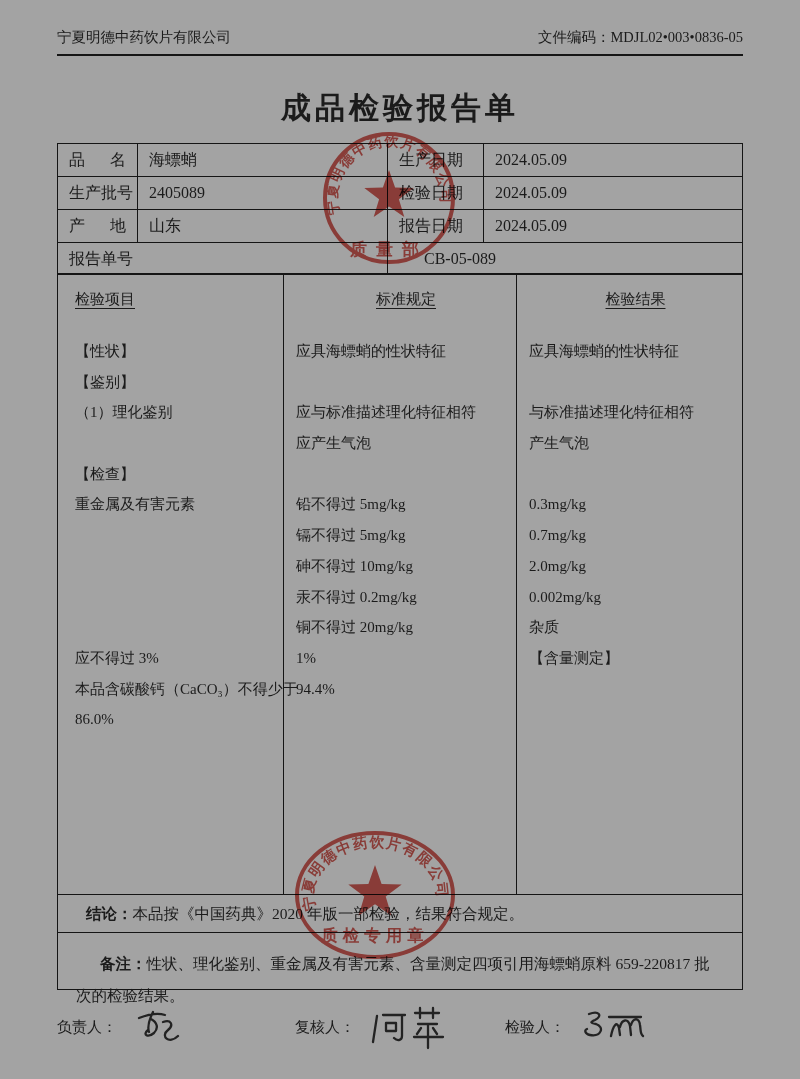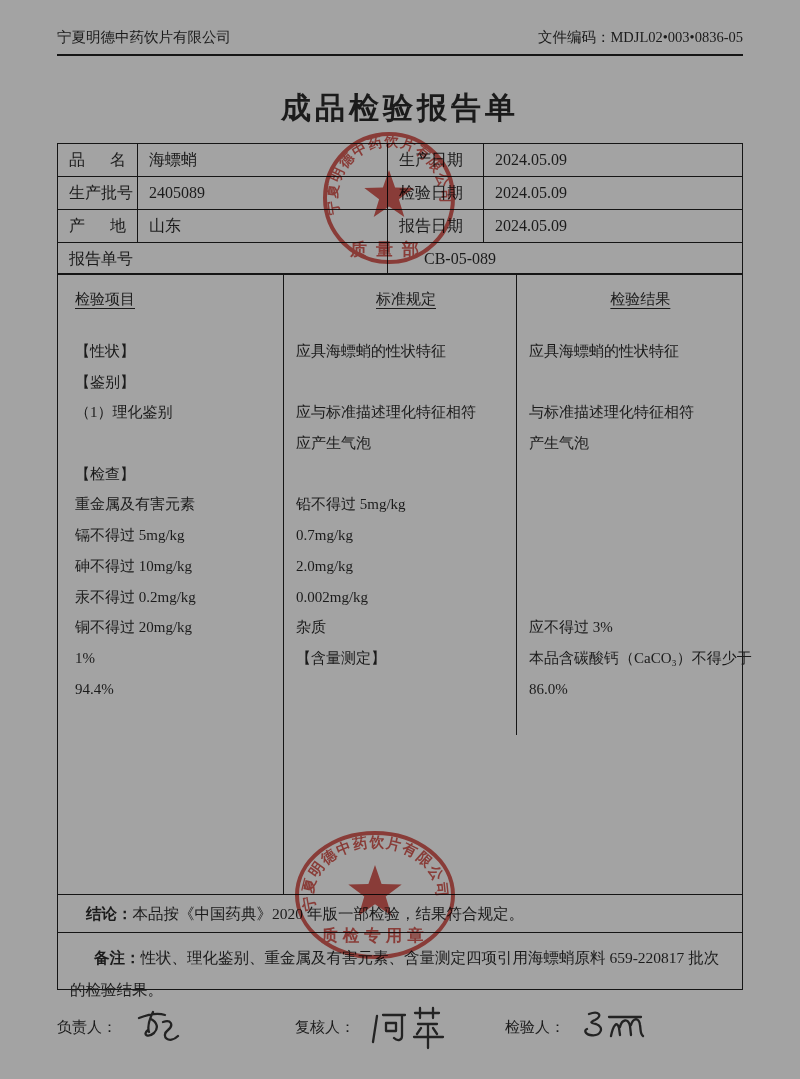--- a/index.html
+++ b/index.html
@@ -34,21 +34,21 @@
   .mgrid>div:nth-child(3n+1){border-right:1px solid #151515;padding-left:17px;}
   .mgrid>div:nth-child(3n+2){border-right:1px solid #151515;padding-left:12px;}
   .mgrid>div:nth-child(3n){padding-left:12px;}
   .mh{font-size:15.5px;line-height:15px;padding-top:10px;}
   .mh span{text-decoration:underline;text-underline-offset:4px;}
   .mh.ctr{text-align:center;}
   .concl{border-top:1px solid #151515;height:38px;line-height:37px;font-size:15.5px;
          padding-left:4px;text-indent:24px;box-sizing:border-box;white-space:nowrap;}
   .remark{border-top:1px solid #151515;height:59px;font-size:15.5px;line-height:32px;
           padding:1px 6px 0 4px;box-sizing:border-box;}
-  .remark p{margin:8px;text-indent:24px;}
+  .remark p{margin:14px;text-indent:24px;}
   .b{font-weight:bold;}
 
   
   .sigs{position:absolute;left:57px;top:1003px;width:686px;height:52px;}
   .sig{position:absolute;display:flex;align-items:center;height:48px;}
   .sig .slabel{font-size:15px;white-space:nowrap;}
   .sig svg{margin-left:10px;}
   .sig-1{left:0;} .sig-2{left:238px;} .sig-3{left:448px;}
   .sigpath{fill:none;stroke:#232323;stroke-width:2.3;stroke-linecap:round;stroke-linejoin:round;}
 
@@ -115,20 +115,21 @@
       <div></div>
       <div>应产生气泡</div>
       <div>产生气泡</div>
 
       <div>【检查】</div>
       <div></div>
       <div></div>
 
       <div>重金属及有害元素</div>
       <div>铅不得过 5mg/kg</div>
+      <div>0.3mg/kg</div>
 
       <div></div>
       <div>镉不得过 5mg/kg</div>
       <div>0.7mg/kg</div>
 
       <div></div>
       <div>砷不得过 10mg/kg</div>
       <div>2.0mg/kg</div>
 
       <div></div>

